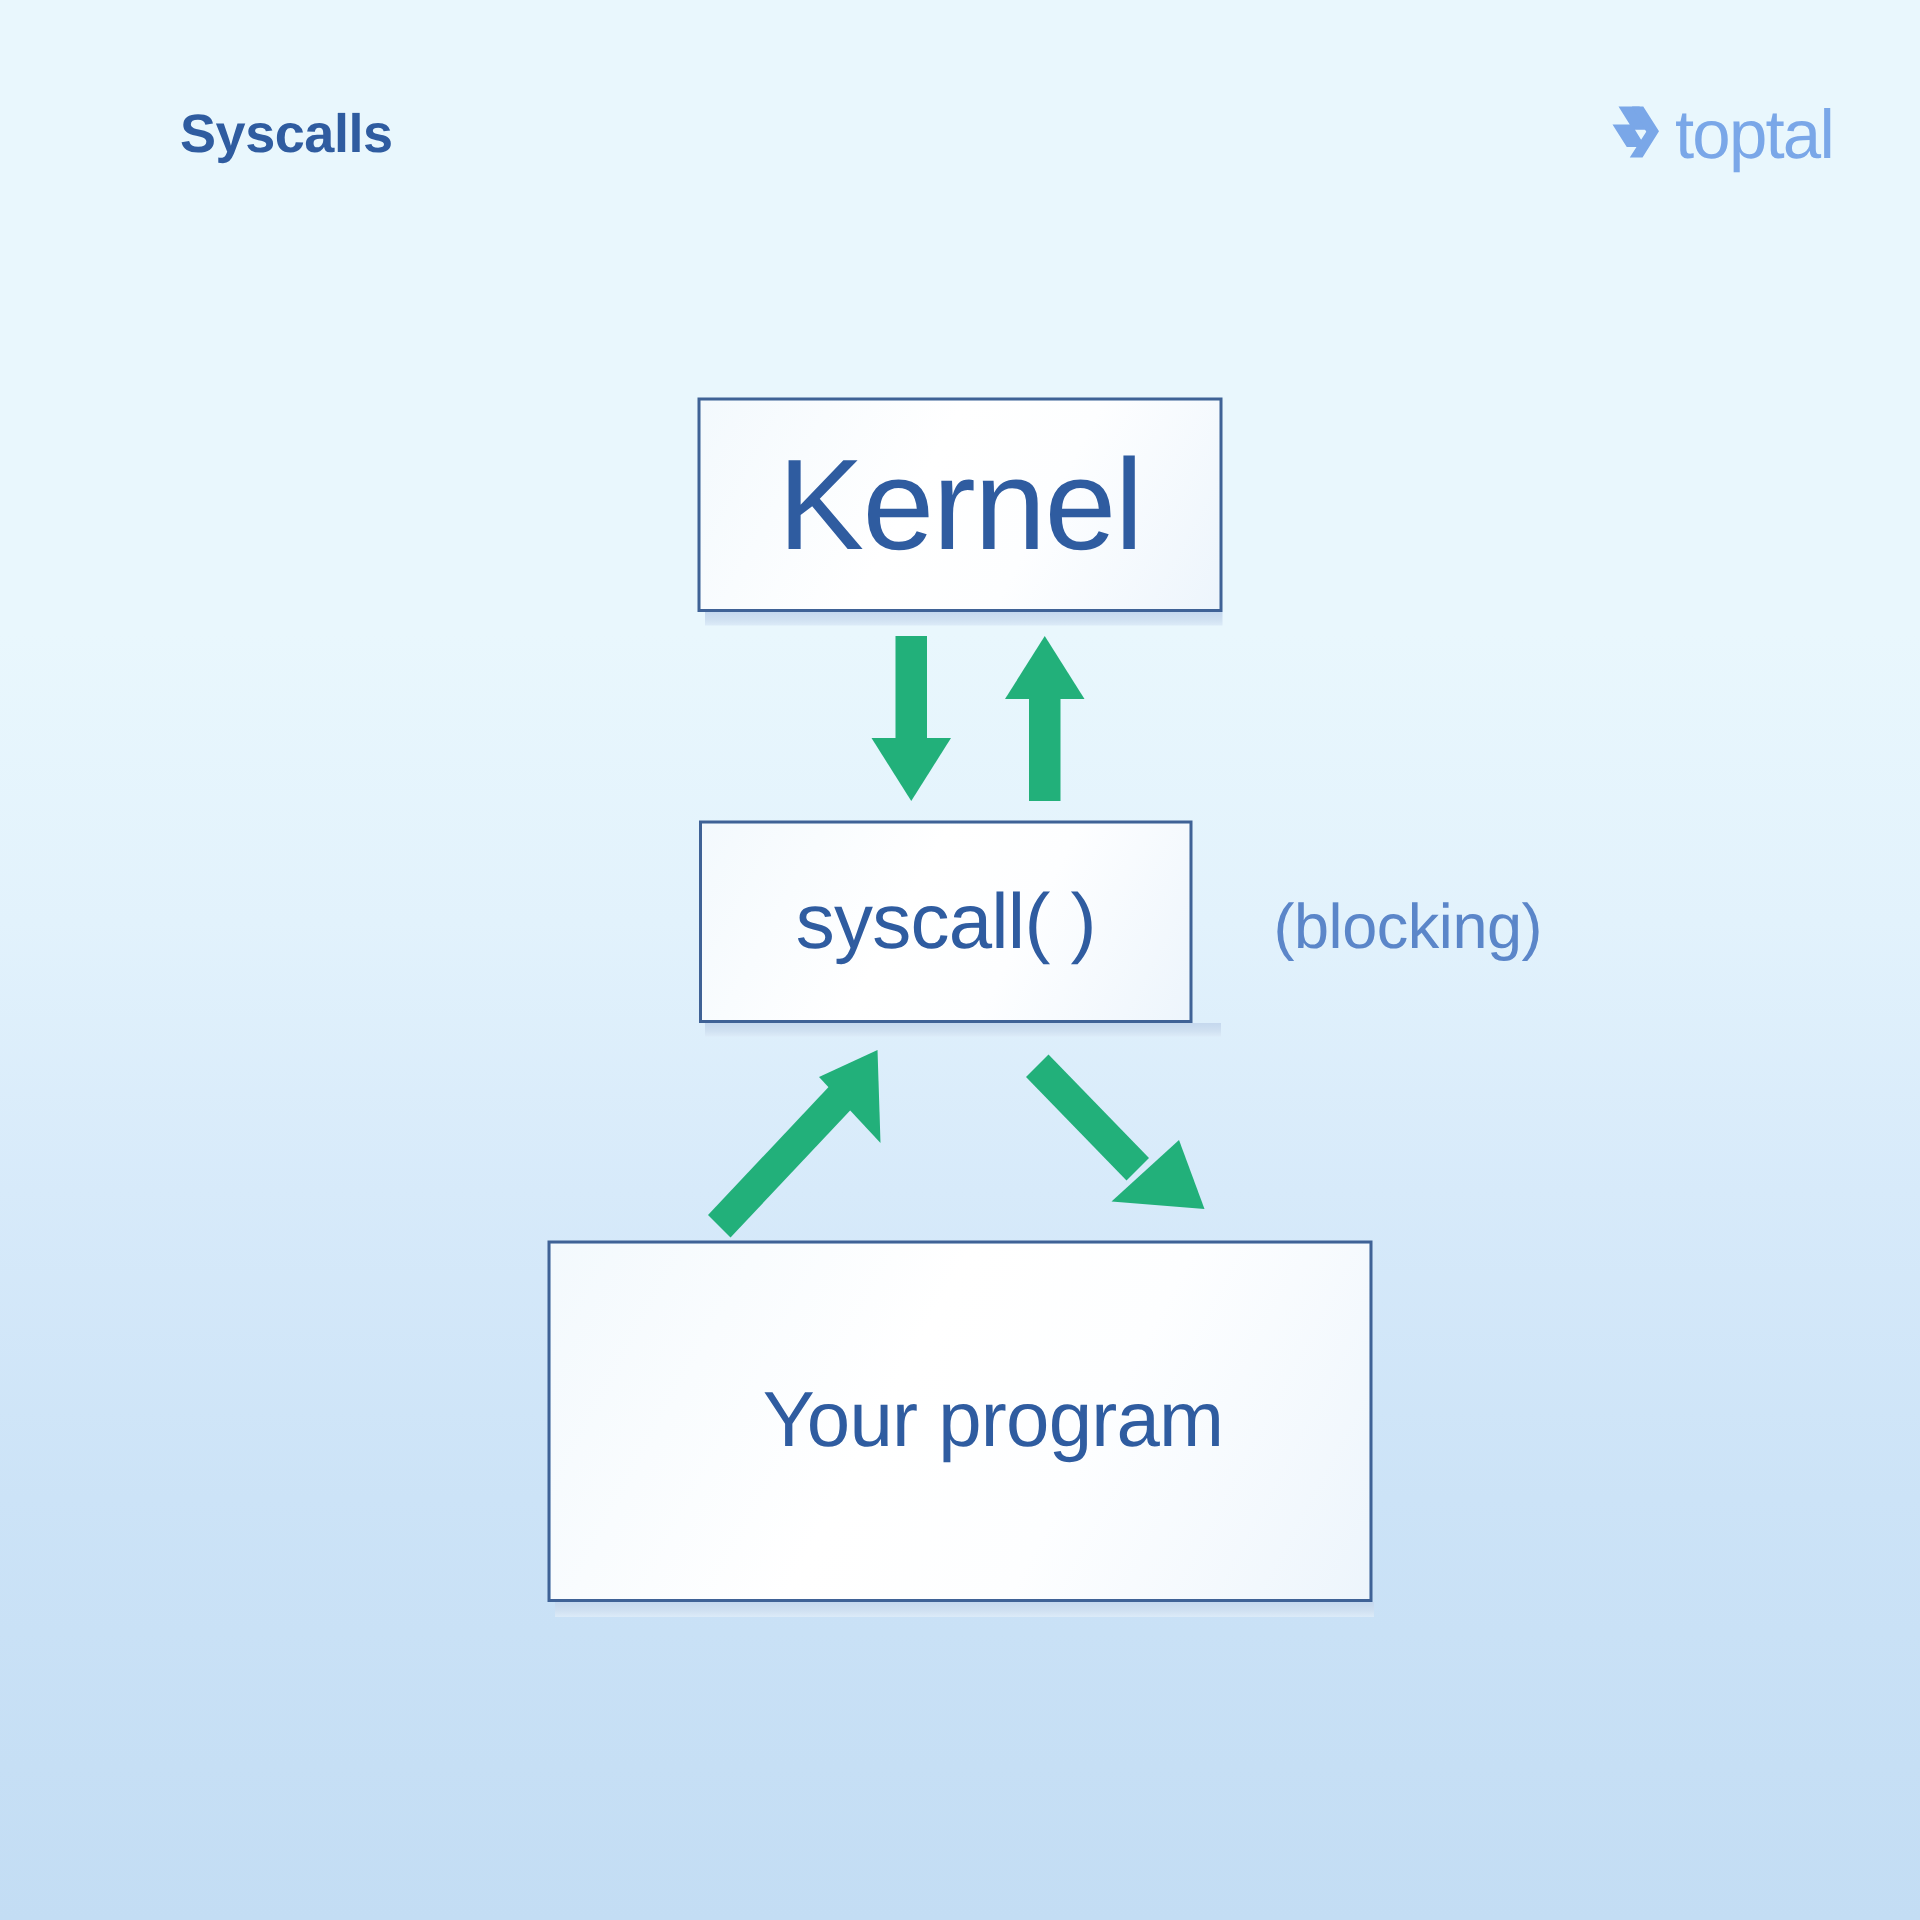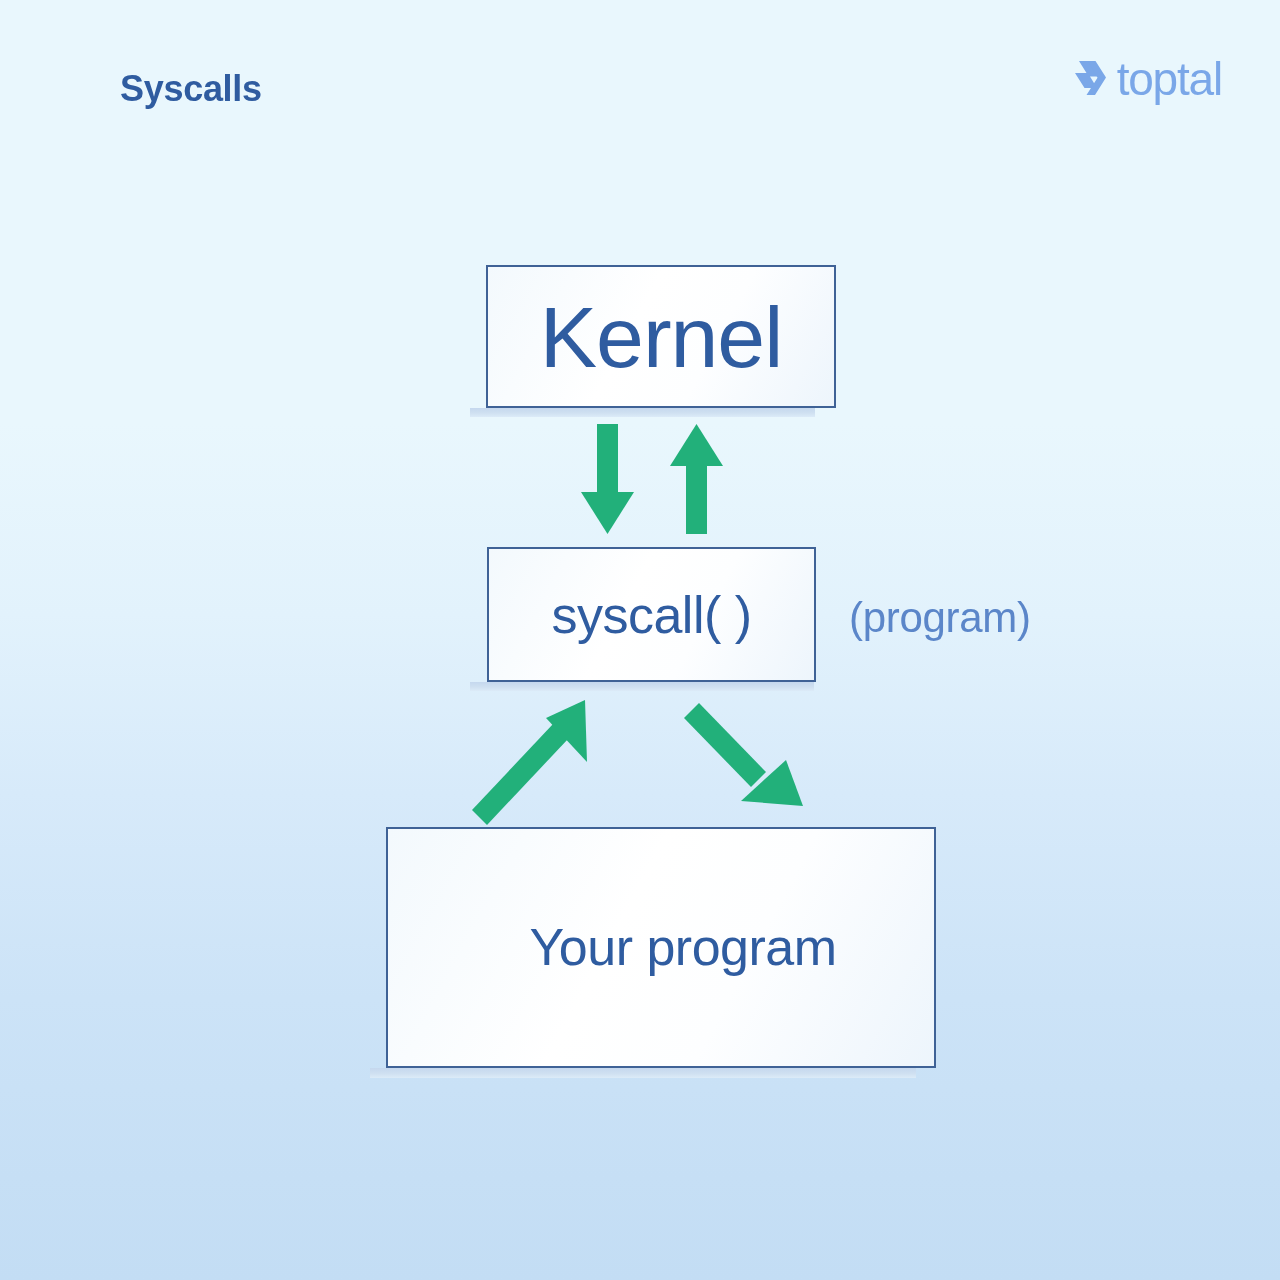--- a/index.html
+++ b/index.html
@@ -36,21 +36,21 @@
     font-weight: bold;
     color: #2f5ca0;
     letter-spacing: -0.3px;
     white-space: nowrap;
     margin-left: 40px;
   }
 
   .brand {
     position: absolute;
     right: 58px;
-    top: 56px;
+    top: 66px;
     display: flex;
     align-items: center;
     gap: 6px;
   }
   .brand-mark {
     display: block;
     width: 38px;
     height: 44px;
   }
   .brand-word {
@@ -66,21 +66,20 @@
   .node {
     position: absolute;
     box-sizing: border-box;
     border: 2px solid #3f6296;
     background: linear-gradient(118deg, #f3f9fd 0%, #ffffff 42%, #fdfeff 64%, #edf5fc 100%);
     display: flex;
     flex-direction: column;
     justify-content: center;
     color: #2f5ca0;
     text-align: center;
-    margin-left: 21px;
   }
   .node-shadow {
     position: absolute;
     background: linear-gradient(180deg, #c5d8ee 0%, #cfe0f1 55%, #dcebf8 100%);
   }
 
   #node-kernel {
     left: 465px;
     top: 265px;
     width: 350px;
@@ -180,21 +179,21 @@
   </div>
 
   <div class="node" id="node-syscall">
     <span class="node-label">syscall( )</span>
   </div>
 
   <div class="node" id="node-program">
     <span class="node-label">Your program</span>
   </div>
 
-  <div class="annotation">(program)</div>
+  <div class="annotation">(blocking)</div>
 
   <svg id="arrows" viewBox="0 0 1280 1280">
 
     <g>
       <rect x="597" y="424" width="21" height="72" fill="#22b07a"></rect>
       <path d="M581 492 L634 492 L607.5 534 Z" fill="#22b07a"></path>
     </g>
 
     <g>
       <rect x="686" y="462" width="21" height="72" fill="#22b07a"></rect>

